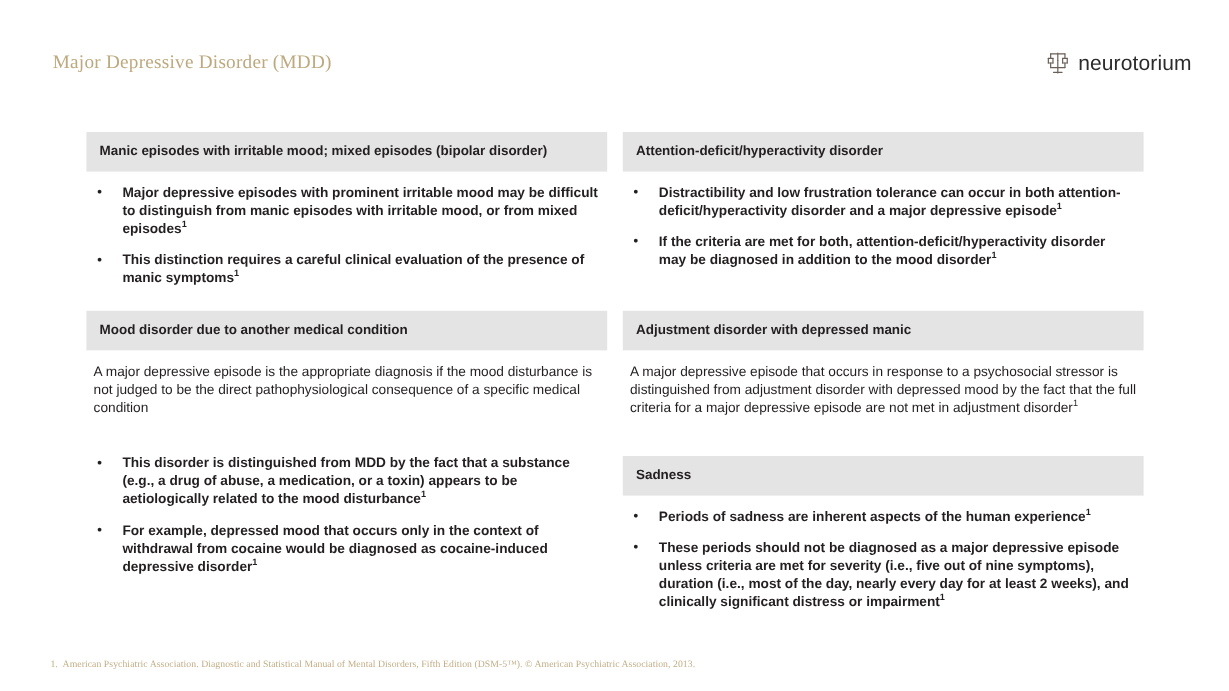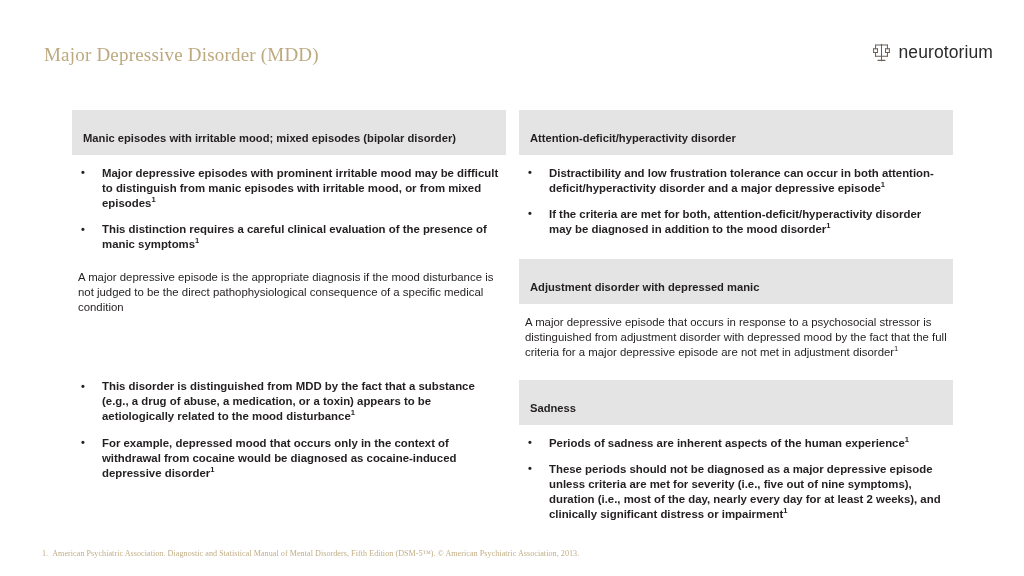--- a/index.html
+++ b/index.html
@@ -28,21 +28,21 @@
     left: 0;
     top: 0;
     width: 1024px;
     height: 100px;
   }
   .eyebrow {
     position: absolute;
     left: 44px;
     top: 44px;
     font-family: "Liberation Serif", serif;
-    font-size: 19px;
+    font-size: 16px;
     letter-spacing: 0.2px;
     color: #bda97f;
     white-space: nowrap;
   }
   .title {
     position: absolute;
     left: 43px;
     top: 64px;
     font-family: "Liberation Sans", sans-serif;
     font-size: 25px;
@@ -91,21 +91,21 @@
     position: absolute;
     width: 100%;
   }
 
   .section-head {
     background: #e4e4e4;
     color: #231f20;
     font-size: 11.2px;
     font-weight: bold;
     line-height: 16.5px;
-    padding: 20px 10px 8px 11px;
+    padding: 8px 10px 8px 11px;
     box-sizing: border-box;
   }
 
   .section-body {
     padding: 11px 6px 0 5px;
     box-sizing: border-box;
   }
 
   ul.bullets {
     list-style: none;
@@ -200,20 +200,21 @@
         <div class="section" style="top: 0px;">
           <div class="section-head">Manic episodes with irritable mood; mixed episodes (bipolar disorder)</div>
           <div class="section-body">
             <ul class="bullets">
               <li>Major depressive episodes with prominent irritable mood may be difficult to distinguish from manic episodes with irritable mood, or from mixed episodes<sup>1</sup></li>
               <li>This distinction requires a careful clinical evaluation of the presence of manic symptoms<sup>1</sup></li>
             </ul>
           </div>
         </div>
         <div class="section" style="top: 149px;">
+          <div class="section-head">Mood disorder due to another medical condition</div>
           <div class="section-body">
             <p class="para">A major depressive episode is the appropriate diagnosis if the mood disturbance is not judged to be the direct pathophysiological consequence of a specific medical condition</p>
           </div>
         </div>
         <div class="section" style="top: 258px;">
           <div class="section-body">
             <ul class="bullets">
               <li>This disorder is distinguished from MDD by the fact that a substance (e.g., a drug of abuse, a medication, or a toxin) appears to be aetiologically related to the mood disturbance<sup>1</sup></li>
               <li>For example, depressed mood that occurs only in the context of withdrawal from cocaine would be diagnosed as cocaine-induced depressive disorder<sup>1</sup></li>
             </ul>

